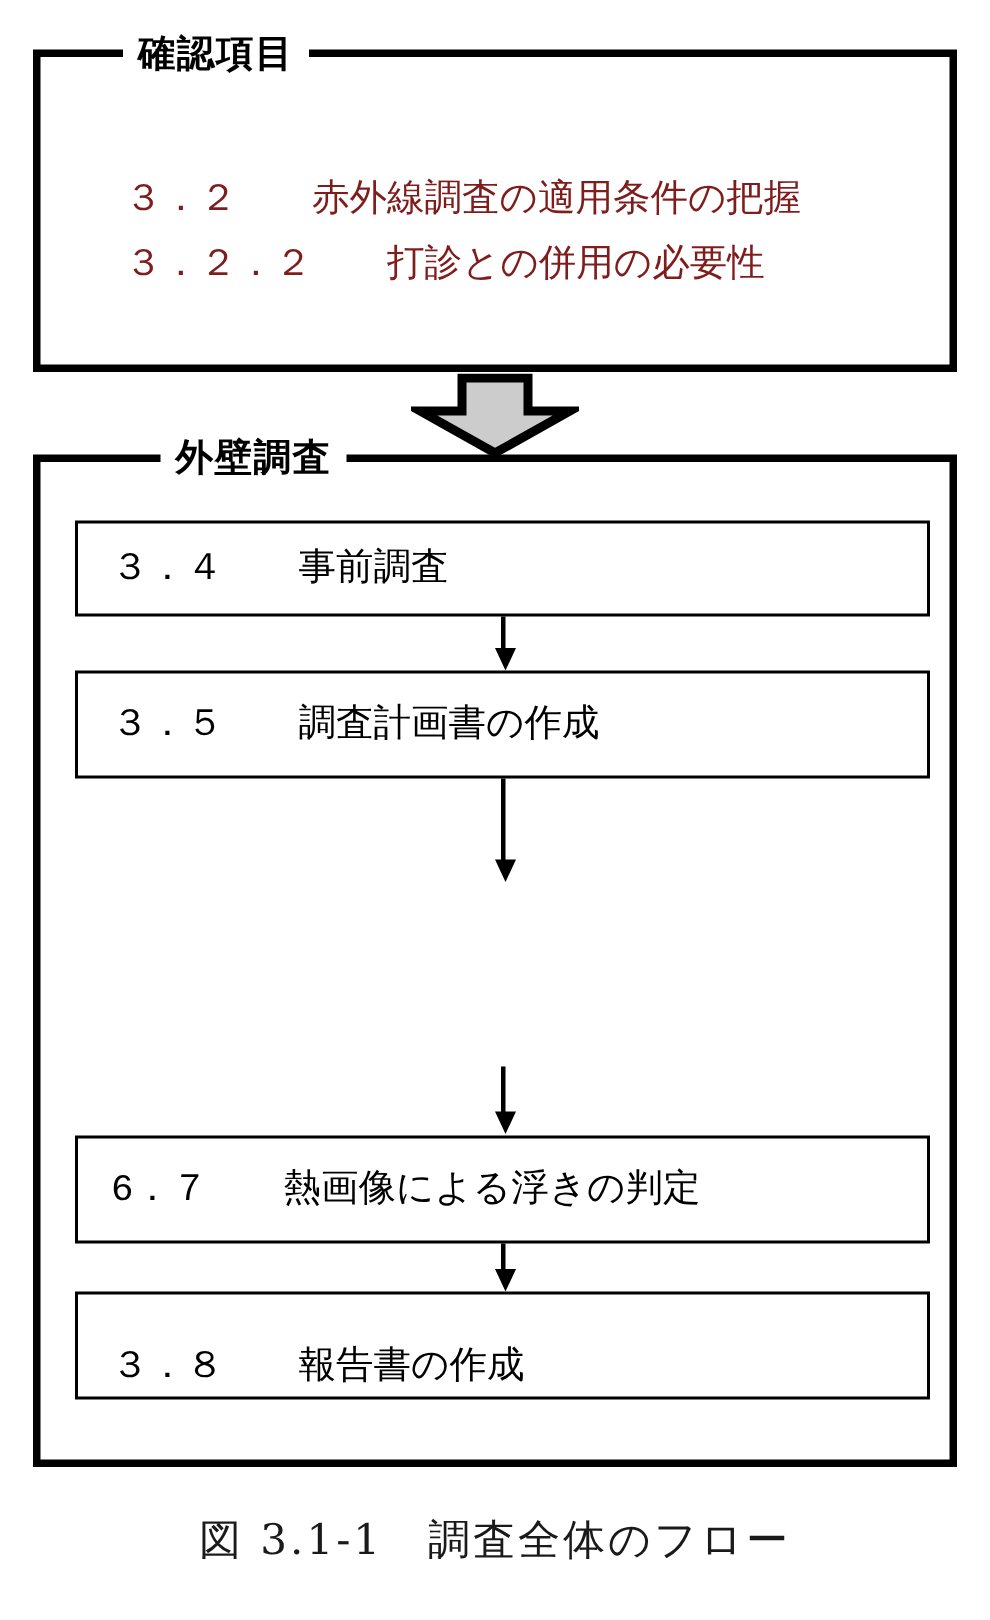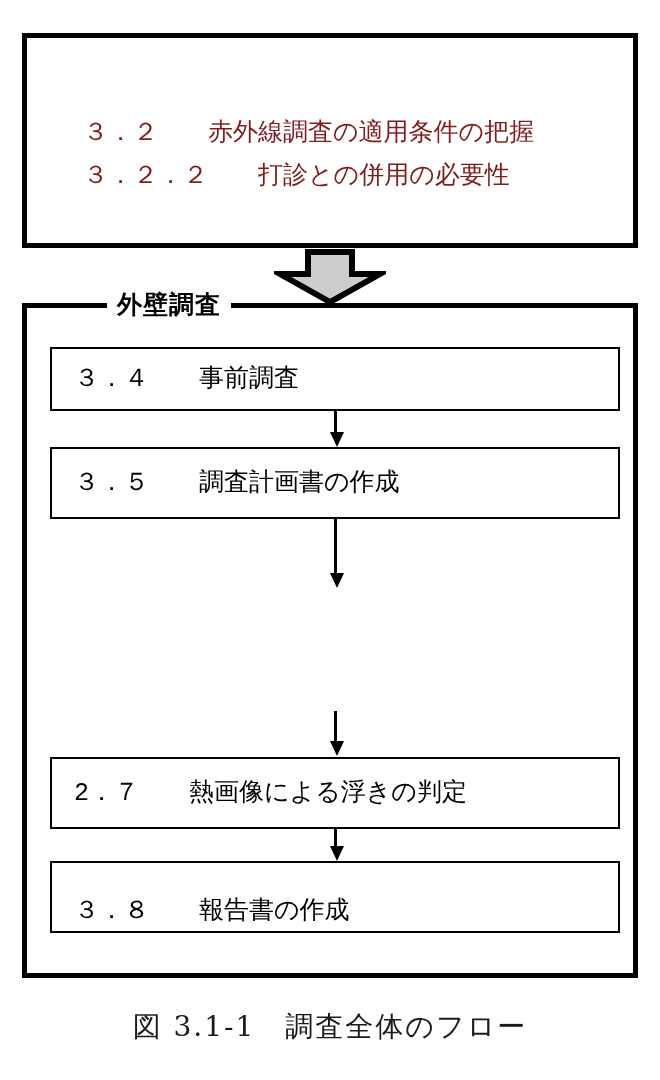--- a/index.html
+++ b/index.html
@@ -178,20 +178,21 @@
     color: #1a1a1a;
     white-space: pre;
   }
 </style>
 </head>
 <body>
 
 <div id="stage">
 
   <div class="group-box" id="group-verify">
+    <div class="group-title">確認項目</div>
 
     <div class="verify-lines">
       <div class="verify-line">３．２　　赤外線調査の適用条件の把握</div>
       <div class="verify-line">３．２．２　　打診との併用の必要性</div>
     </div>
   </div>
 
   <div id="block-arrow">
     <svg width="112" height="56" viewBox="0 0 112 56" xmlns="http://www.w3.org/2000/svg">
       <polygon points="34,3 78,3 78,25 106,25 56,53 6,25 34,25" fill="#CCCCCC" stroke="#000000" stroke-width="6" stroke-linejoin="miter"></polygon>
@@ -220,21 +221,21 @@
     <div class="head"></div>
   </div>
 
 
   <div class="connector" id="conn-3">
     <div class="shaft"></div>
     <div class="head"></div>
   </div>
 
   <div class="proc-box" id="box-37">
-    <div class="proc-text">2．７　　熱画像による浮きの判定</div>
+    <div class="proc-text">6．７　　熱画像による浮きの判定</div>
   </div>
 
   <div class="connector" id="conn-4">
     <div class="shaft"></div>
     <div class="head"></div>
   </div>
 
   <div class="proc-box" id="box-38">
     <div class="proc-text">３．８　　報告書の作成</div>
   </div>

